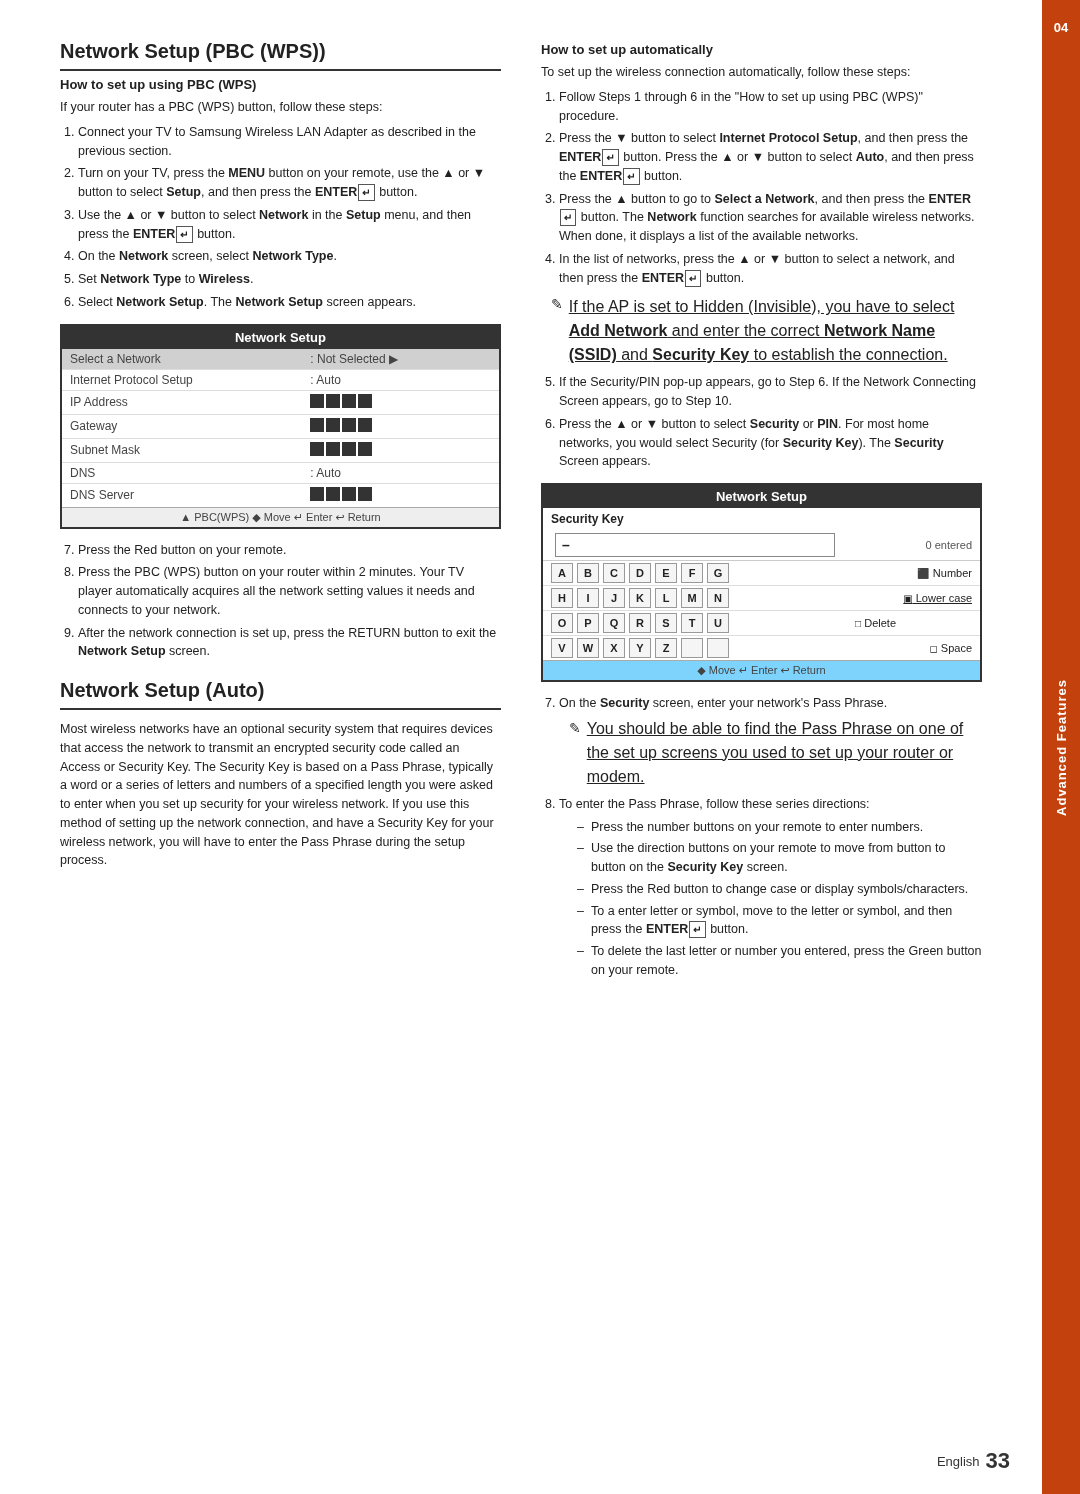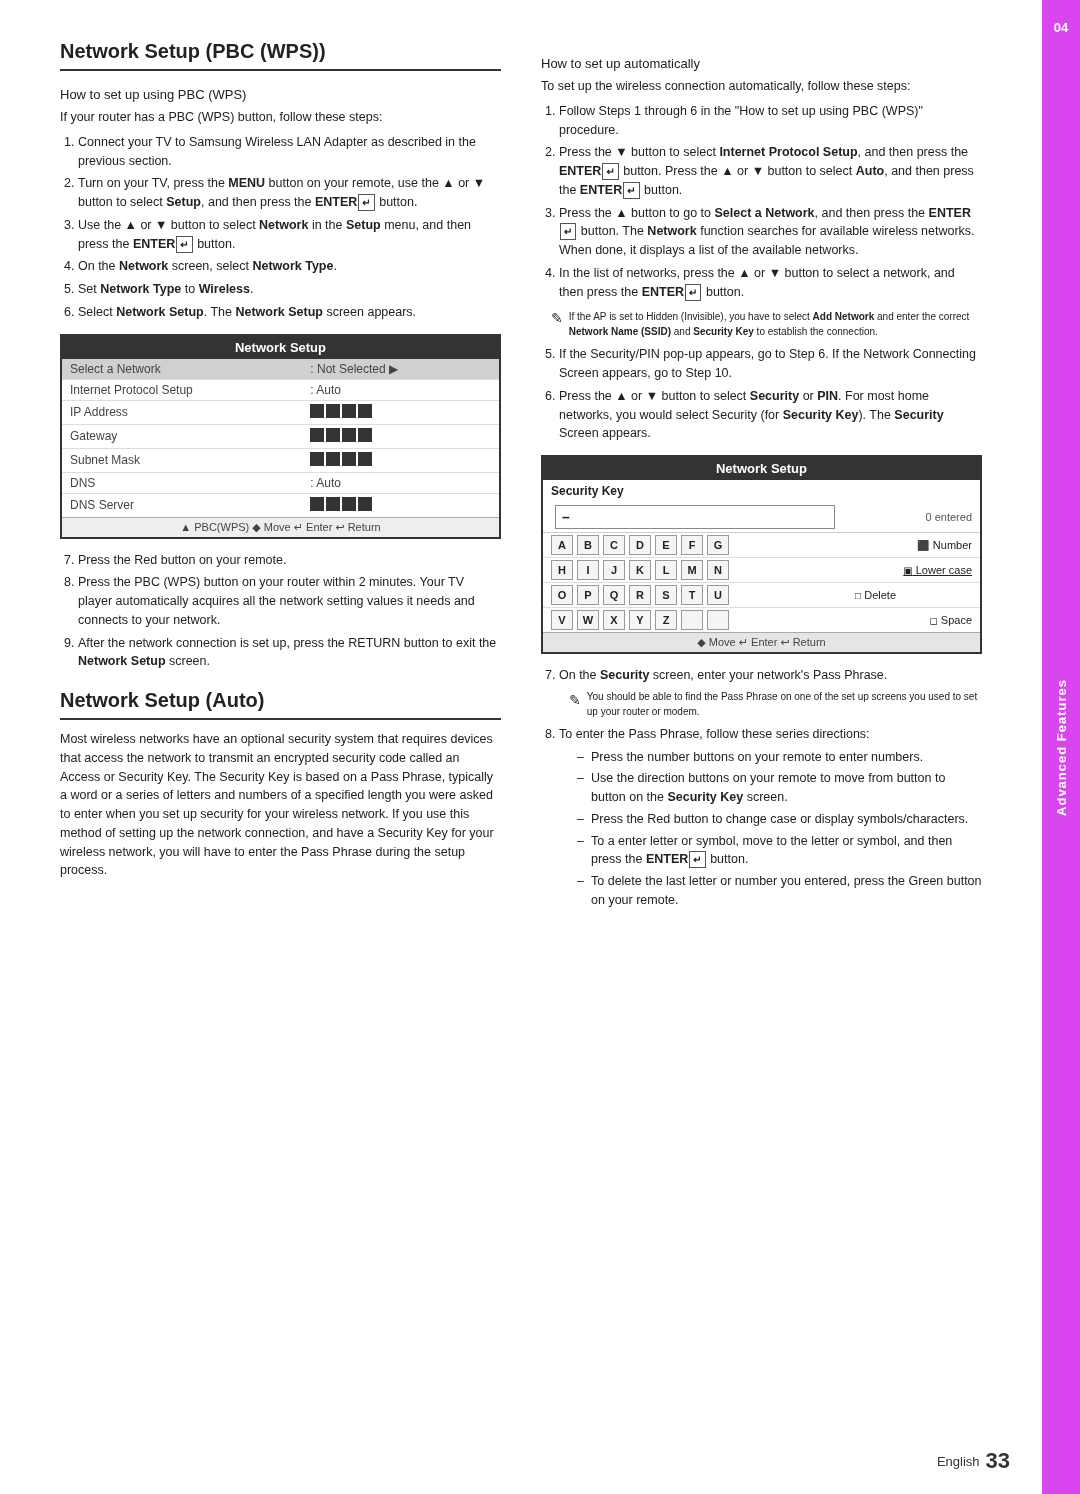--- a/index.html
+++ b/index.html
@@ -15,21 +15,21 @@
 
     .page-container {
       display: flex;
       width: 1080px;
       min-height: 1494px;
       position: relative;
     }
 
     .side-tab {
       width: 38px;
-      background: #d946ef;
+      background: #c2410c;
       display: flex;
       align-items: center;
       justify-content: center;
       position: absolute;
       right: 0;
       top: 0;
       bottom: 0;
     }
 
     .side-tab-text {
@@ -77,23 +77,23 @@
     h2 {
       font-size: 20px;
       font-weight: bold;
       margin-bottom: 6px;
       padding-bottom: 6px;
       border-bottom: 2px solid #333;
     }
 
     h3 {
       font-size: 13px;
-      font-weight: normal;
+      font-weight: bold;
       margin-bottom: 6px;
-      margin-top: 16px;
+      margin-top: 2px;
     }
 
     p {
       font-size: 12.5px;
       line-height: 1.5;
       margin-bottom: 6px;
     }
 
     ol {
       margin-left: 18px;
@@ -131,22 +131,23 @@
       margin: 6px 0 6px 10px;
     }
 
     .note-icon {
       font-size: 14px;
       flex-shrink: 0;
       margin-top: 1px;
     }
 
     .note-text {
-      font-size: 10px;
+      font-size: 16px;
       line-height: 1.5;
+      text-decoration: underline;
     }
 
     
     .network-setup-box {
       border: 2px solid #333;
       margin: 12px 0;
       background: #fff;
     }
 
     .network-setup-title {
@@ -253,21 +254,21 @@
       border: 1px solid #999;
       display: flex;
       align-items: center;
       justify-content: center;
       font-size: 11px;
       font-weight: bold;
       background: #f5f5f5;
     }
 
     .security-key-footer {
-      background: #e5e5e5;
+      background: #7dd3fc;
       border-top: 1px solid #aaa;
       text-align: center;
       font-size: 11px;
       padding: 3px 8px;
       color: #444;
     }
 
     .highlight-row {
       background: #d0d0d0;
     }

